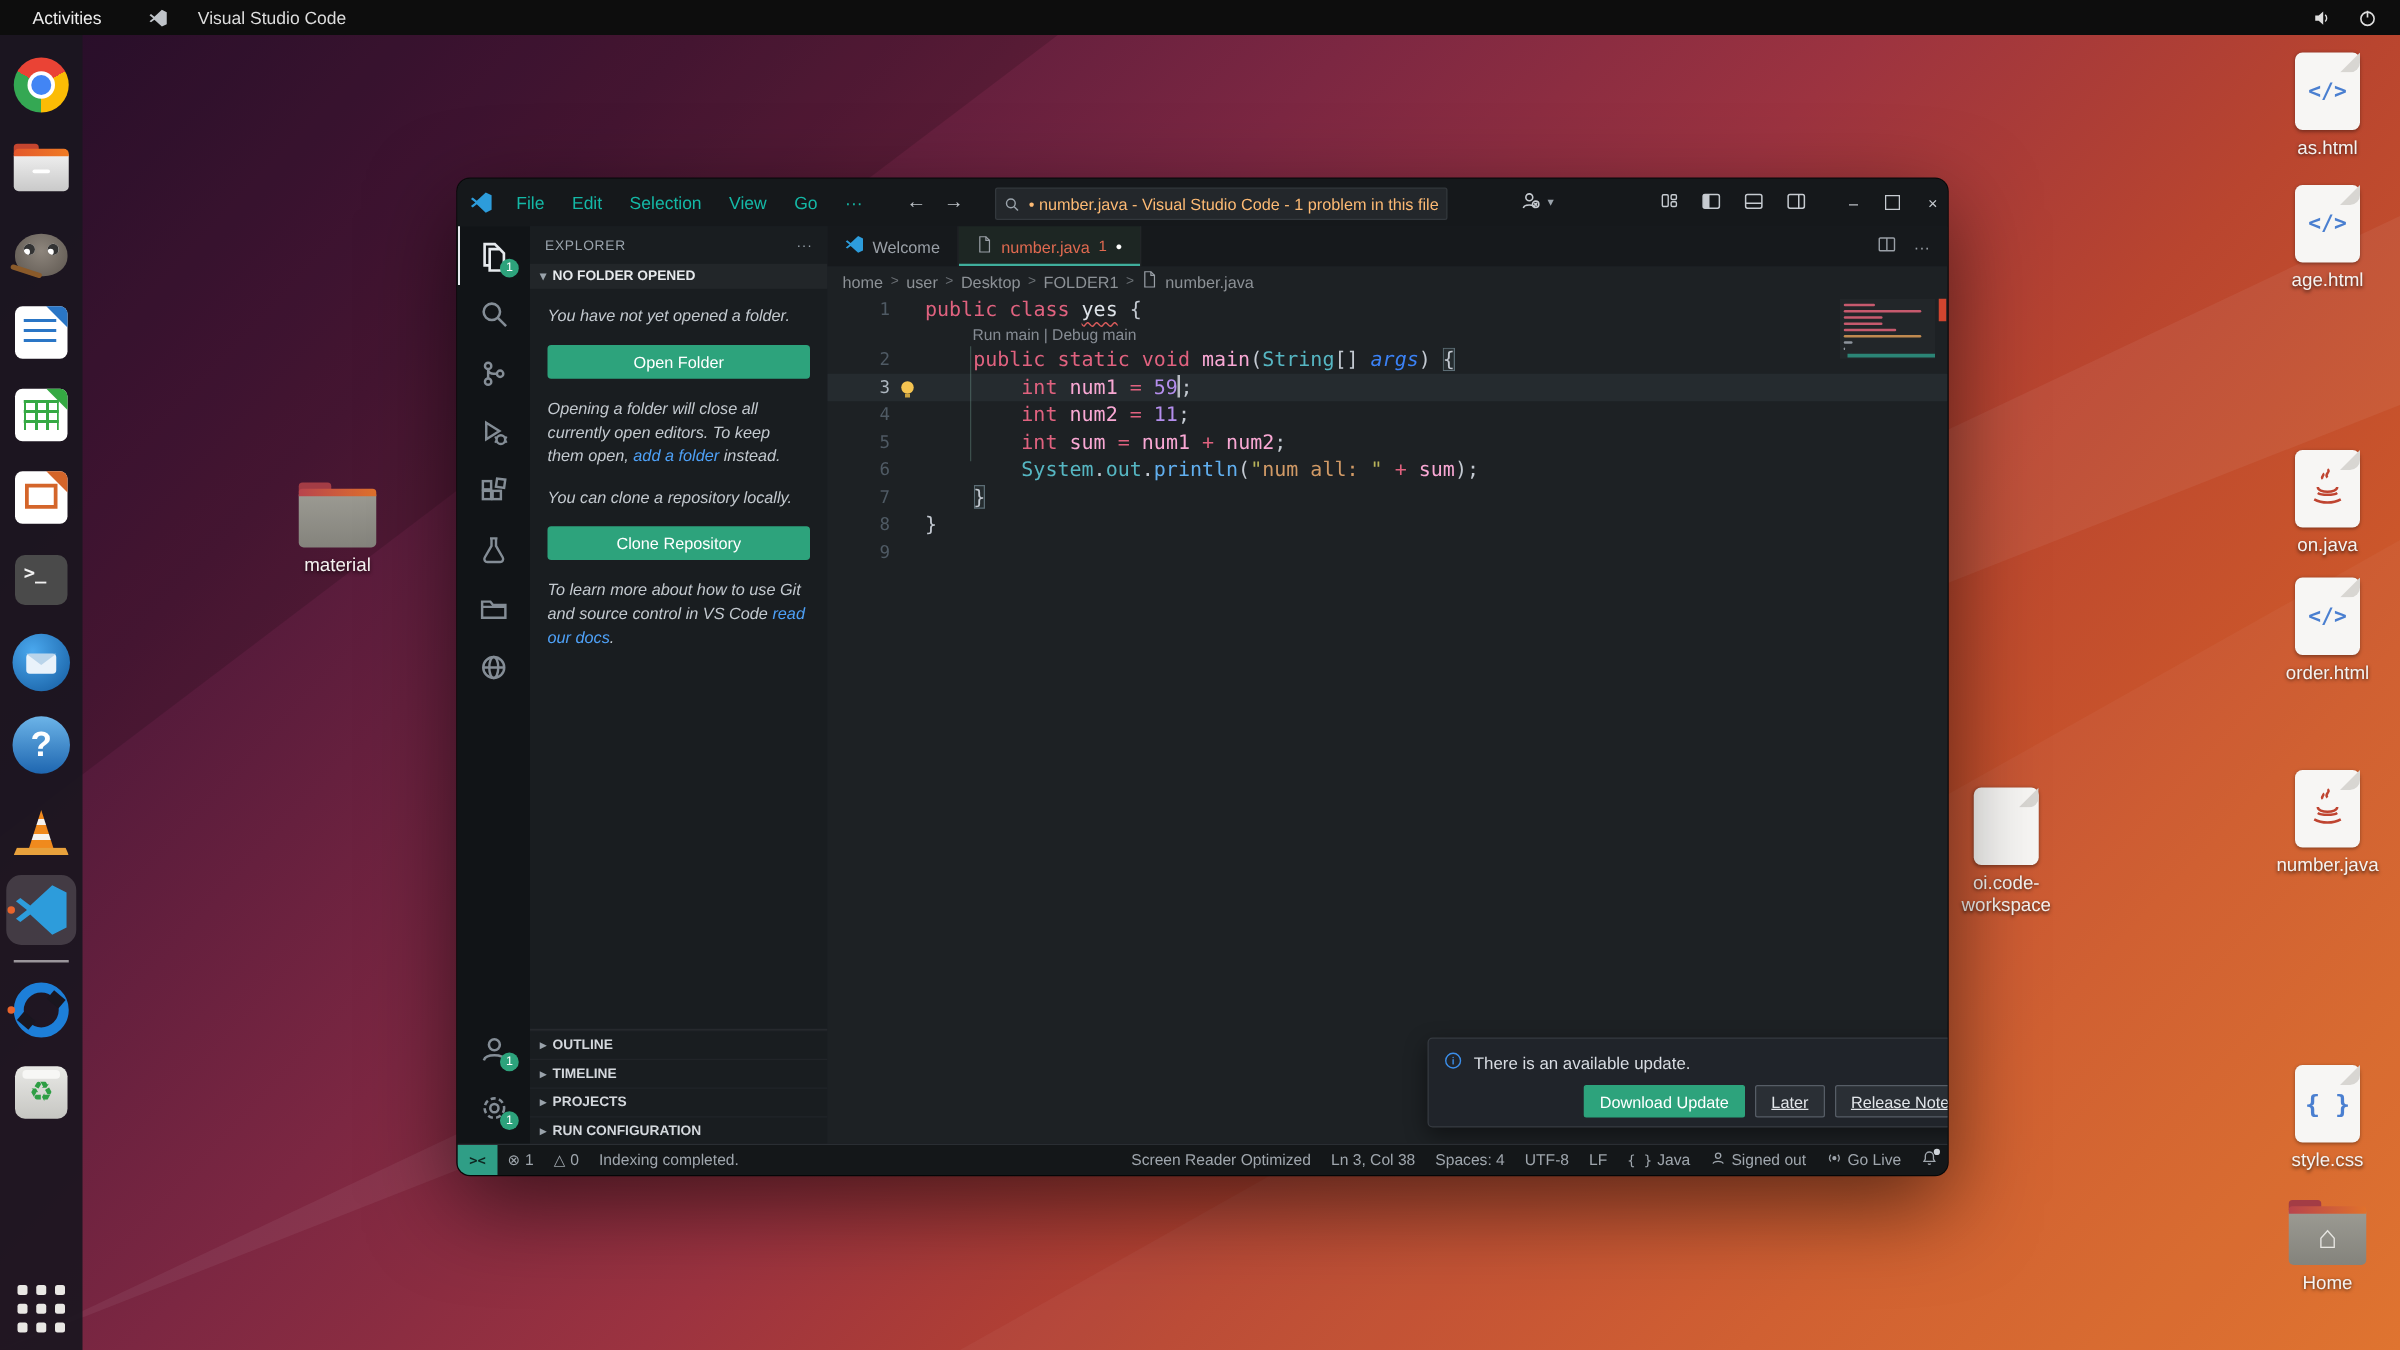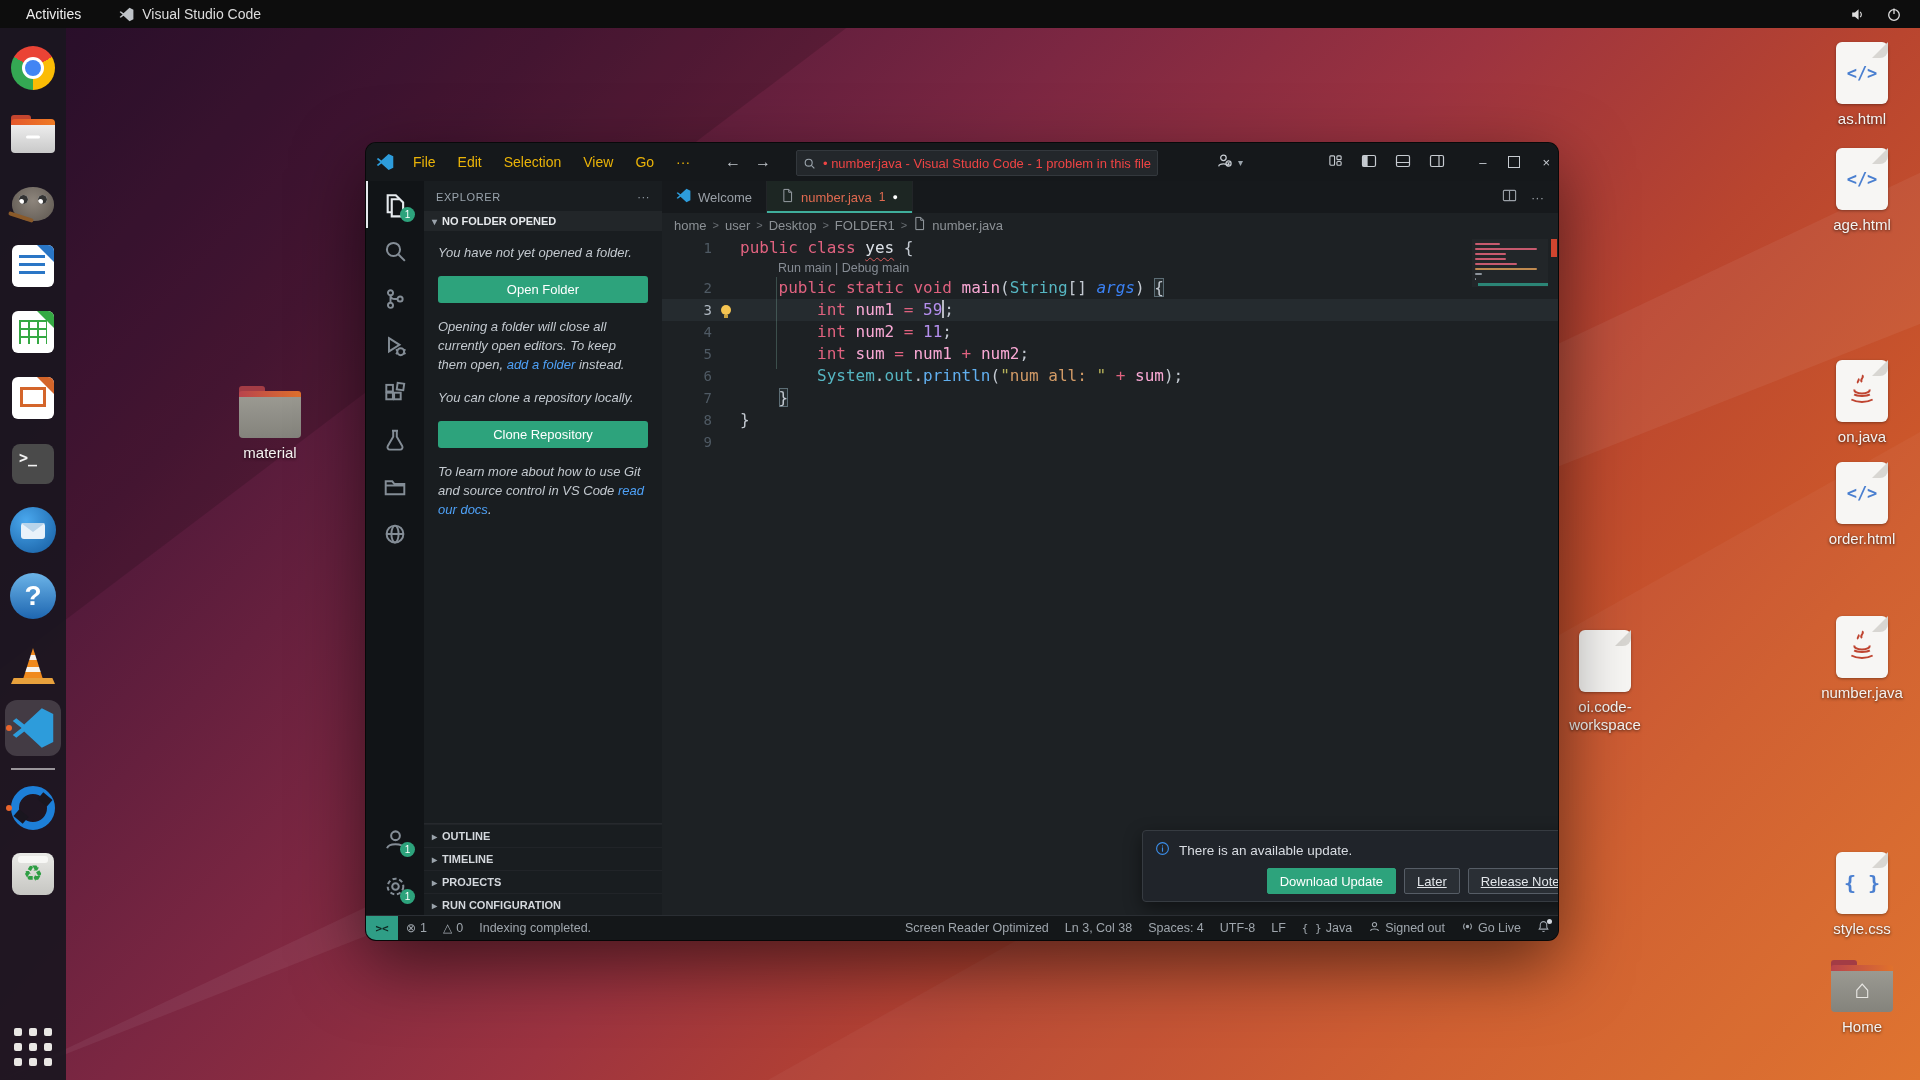--- a/index.html
+++ b/index.html
@@ -9,21 +9,21 @@
     background:linear-gradient(133deg,#2a1030 0%,#50193a 20%,#7c2742 38%,#9c3340 52%,#b9452f 66%,#cf5a2a 82%,#de6f28 100%);}
   .facet{position:absolute;inset:0;pointer-events:none;}
   .facet.f1{background:rgba(255,255,255,.06);clip-path:polygon(0 100%,100% 16%,100% 30%,0 100%);}
   .facet.f2{background:rgba(0,0,0,.14);clip-path:polygon(0 0,46% 0,0 62%);}
   .facet.f3{background:rgba(255,255,255,.04);clip-path:polygon(100% 40%,100% 100%,40% 100%);}
 
   
   .topbar{position:absolute;left:0;top:0;width:1920px;height:28px;background:#0d0d0d;color:#eee;
     display:flex;align-items:center;font-size:14px;z-index:50;}
   .tb-left{display:flex;align-items:center;gap:38px;padding-left:26px;}
-  .tb-app{display:flex;align-items:center;gap:8px;color:#ddd;}
+  .tb-app{display:flex;align-items:center;gap:24px;color:#ddd;}
   .tb-center{position:absolute;left:0;right:0;display:flex;justify-content:center;align-items:center;gap:10px;pointer-events:none;}
   .tb-center>*{pointer-events:auto;}
   .tb-right{margin-left:auto;display:flex;align-items:center;gap:20px;padding-right:18px;}
   .tb-icon svg{display:block;}
 
   
   .dock{position:absolute;left:0;top:28px;width:66px;height:1052px;background:rgba(26,22,31,.92);
     display:flex;flex-direction:column;align-items:center;padding-top:12px;box-sizing:border-box;z-index:40;}
   .dock-item{position:relative;width:56px;height:56px;margin-bottom:10px;display:flex;align-items:center;justify-content:center;border-radius:12px;}
   .dock-item.active{background:rgba(255,255,255,.16);}
@@ -90,25 +90,25 @@
   .pos-order-html{left:1802px;top:462px;}
   .pos-number-java{left:1802px;top:616px;}
   .pos-oi-workspace{left:1545px;top:630px;z-index:1;}
   .pos-style-css{left:1802px;top:852px;}
   .pos-home{left:1802px;top:966px;}
 
   
   .window{position:absolute;left:366px;top:143px;width:1192px;height:797px;background:#1d2124;border-radius:10px;
     box-shadow:0 24px 70px rgba(0,0,0,.55),0 0 0 1px #0a0b0c;overflow:hidden;z-index:10;font-size:13px;color:#c3c9d1;}
   .titlebar{position:absolute;left:0;top:0;right:0;height:38px;background:#15181b;display:flex;align-items:center;}
-  .menus{display:flex;align-items:center;gap:4px;margin-left:10px;font-size:14px;color:#eab308;}
+  .menus{display:flex;align-items:center;gap:4px;margin-left:10px;font-size:14px;color:#14b8a6;}
   .menus .mi{padding:4px 9px;border-radius:5px;}
   .nav-arrows{display:flex;gap:14px;margin-left:26px;color:#bfc4ca;font-size:16px;}
   .searchbox{position:absolute;left:430px;top:7px;width:360px;height:24px;background:#23272b;border:1px solid #33383d;border-radius:2px;
-    display:flex;align-items:center;justify-content:center;gap:7px;color:#ef4444;font-size:13px;}
+    display:flex;align-items:center;justify-content:center;gap:7px;color:#fdba74;font-size:13px;}
   .tb-win-icons{position:absolute;right:8px;top:0;height:38px;display:flex;align-items:center;gap:18px;color:#c6cbd1;}
   .tb-acct{position:absolute;right:315px;top:0;height:38px;display:flex;align-items:center;gap:5px;color:#c6cbd1;}
   .winctl{display:flex;gap:22px;margin-left:16px;align-items:center;}
 
   .activitybar{position:absolute;left:0;top:38px;width:58px;bottom:24px;background:#111417;display:flex;flex-direction:column;align-items:center;}
   .ab-icon{position:relative;width:58px;height:47px;display:flex;align-items:center;justify-content:center;color:#848d96;}
   .ab-icon.active{color:#e6eaee;box-shadow:inset 2px 0 0 #e6eaee;}
   .ab-bottom{margin-top:auto;display:flex;flex-direction:column;align-items:center;padding-bottom:6px;}
   .badge{position:absolute;right:9px;bottom:6px;min-width:15px;height:15px;border-radius:8px;background:#2da37c;color:#fff;
     font-size:10px;display:flex;align-items:center;justify-content:center;padding:0 3px;box-sizing:border-box;}

